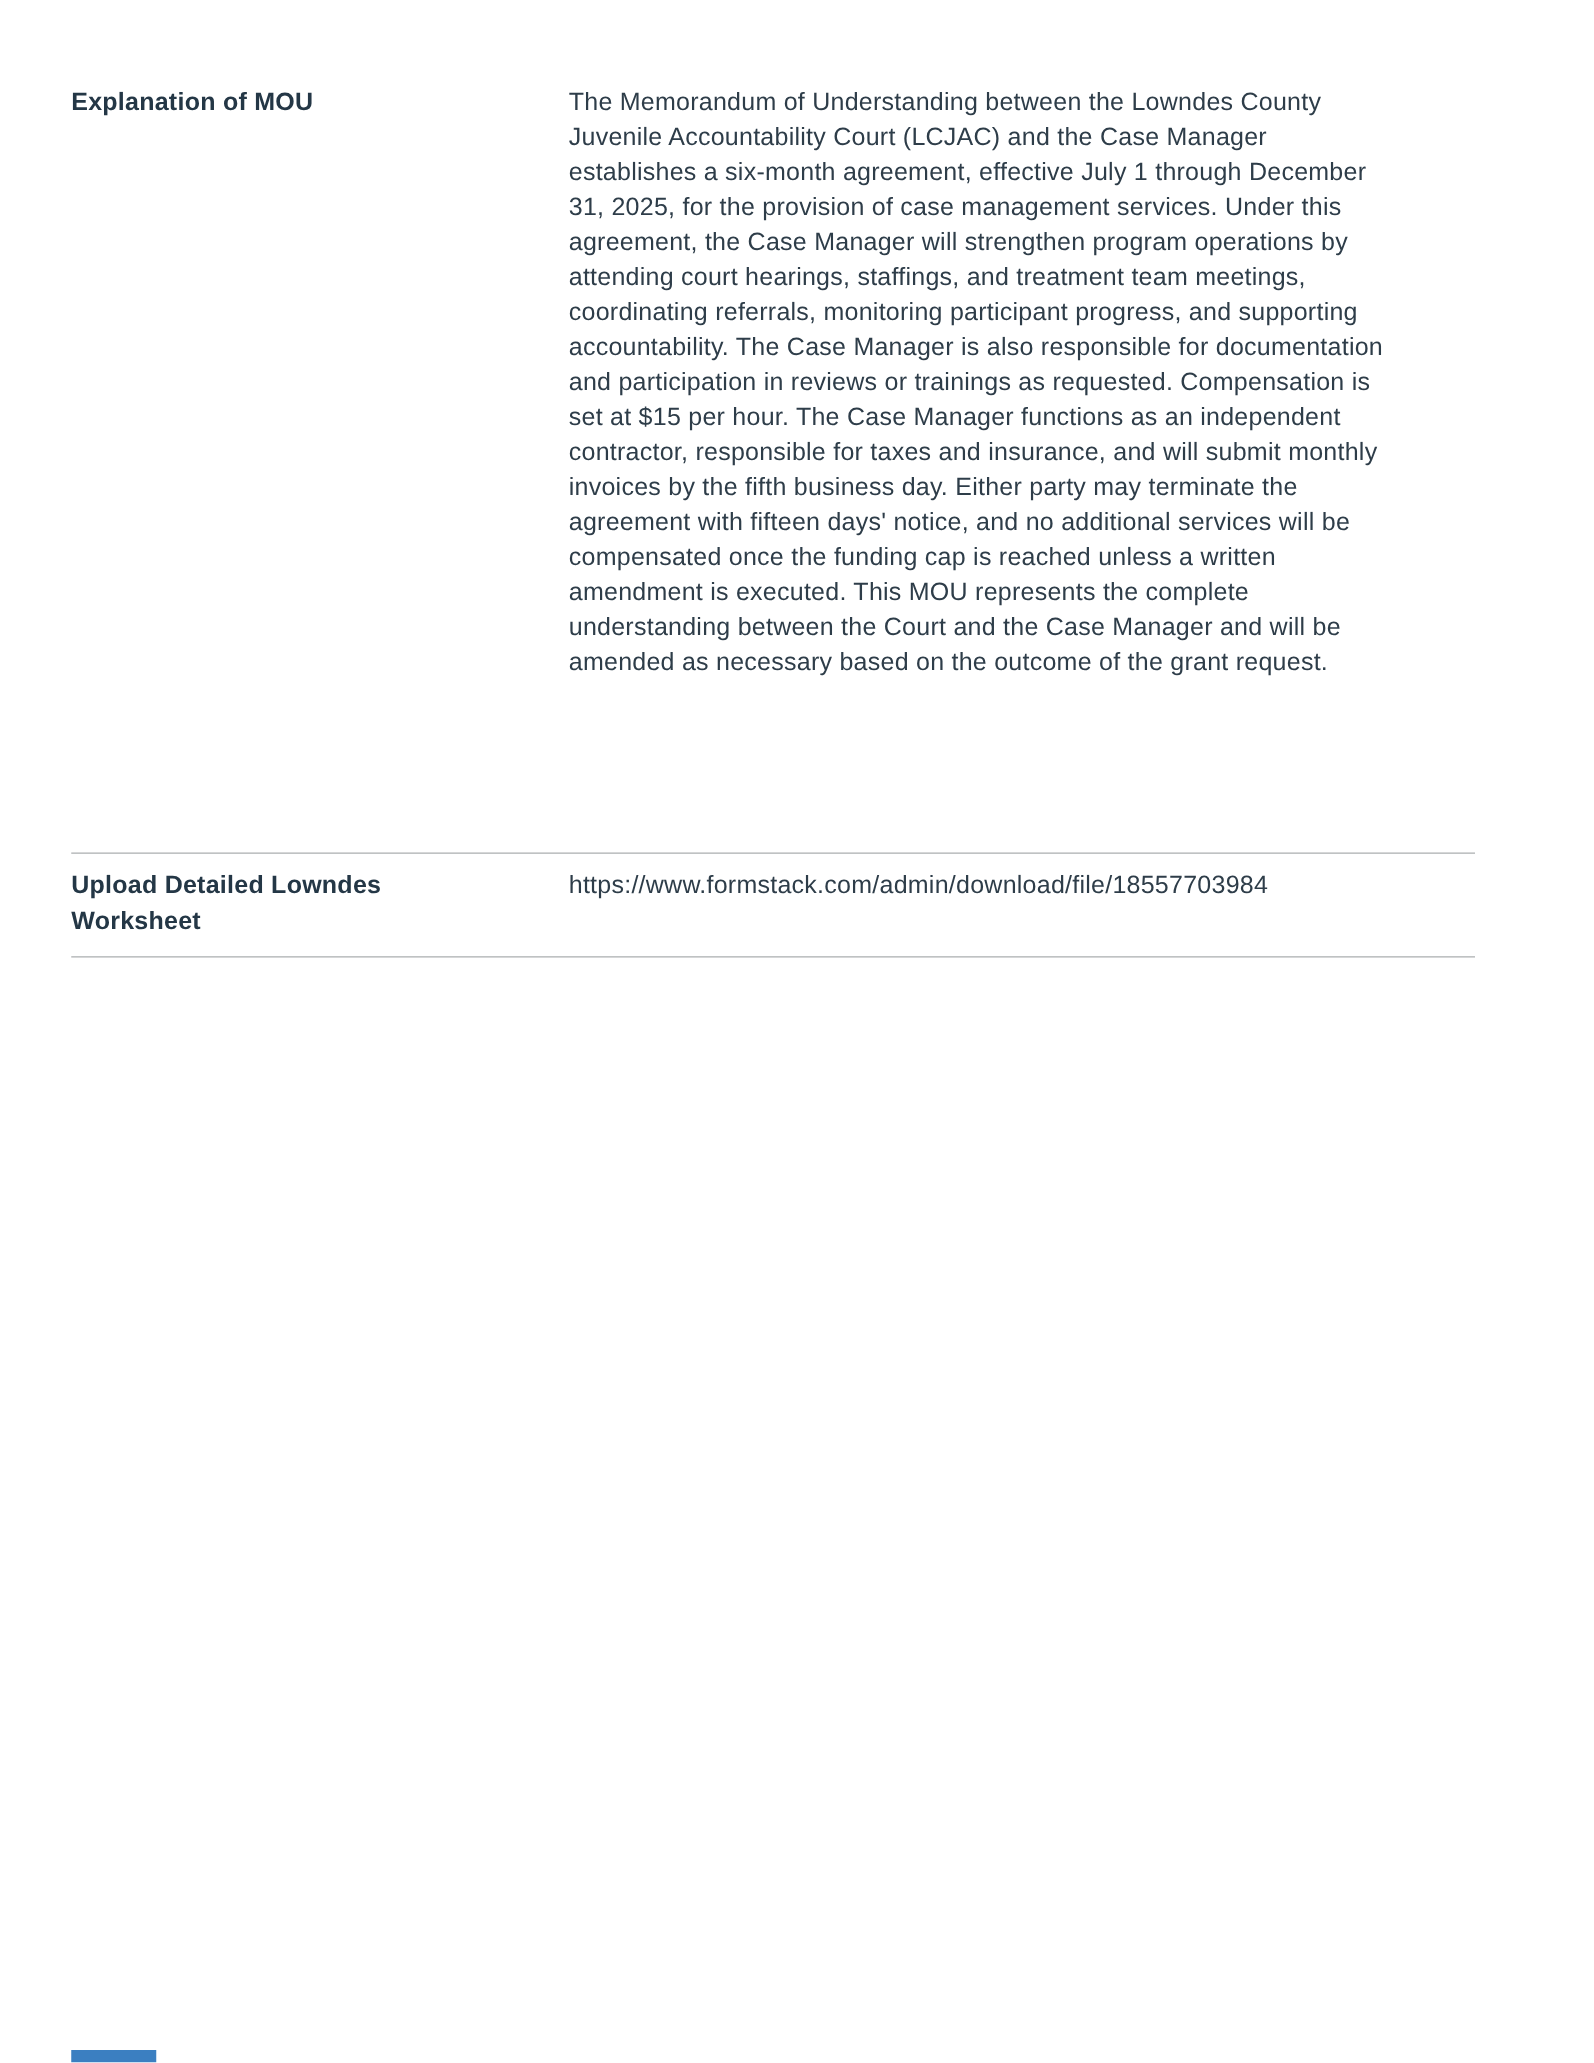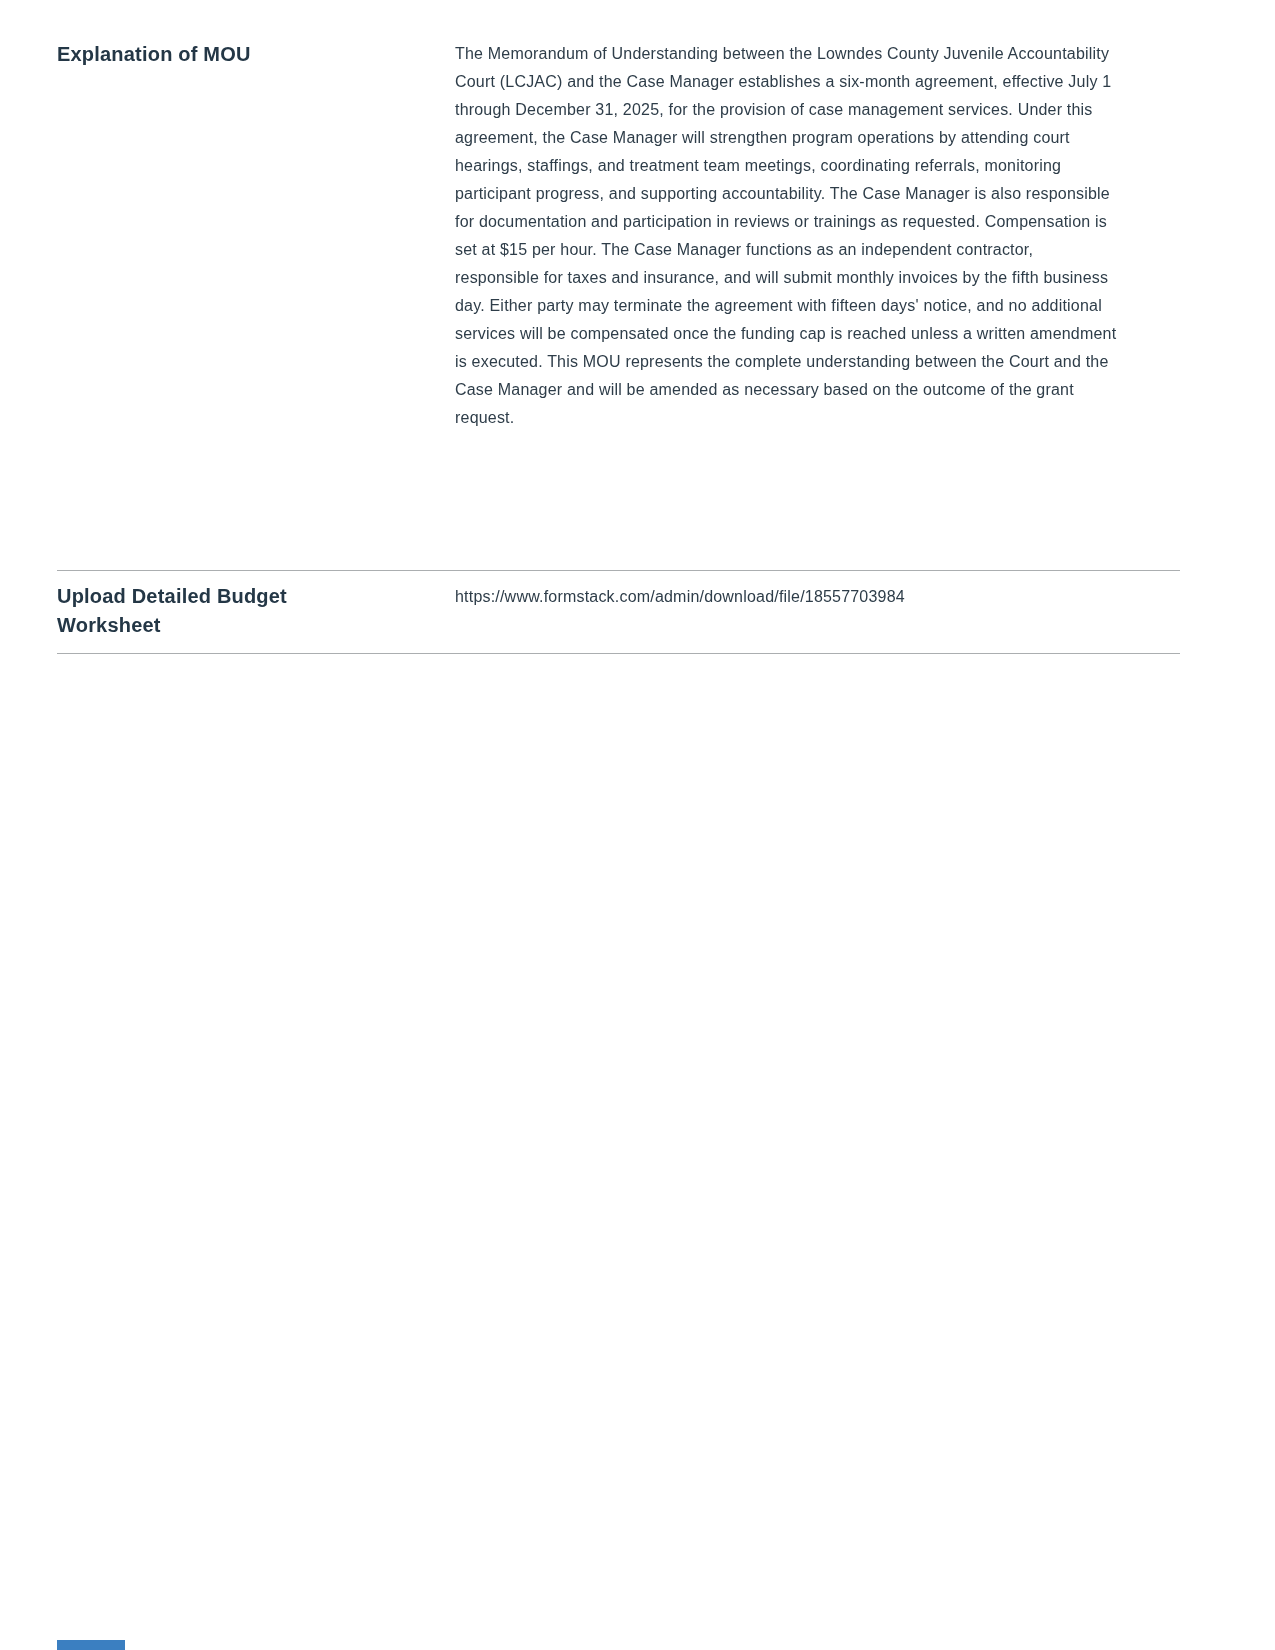--- a/index.html
+++ b/index.html
@@ -21,21 +21,21 @@
     background: #ffffff;
   }
   .field-row {
     display: flex;
     align-items: flex-start;
     margin-left: 57px;
     width: 1123px;
     box-sizing: border-box;
   }
   .row-mou {
-    padding-top: 40px;
+    padding-top: 68px;
     padding-bottom: 138px;
     border-bottom: 1px solid #abaeb0;
   }
   .row-upload {
     padding-top: 11px;
     padding-bottom: 13px;
     border-bottom: 1px solid #abaeb0;
   }
   .field-label {
     flex: 0 0 398px;
@@ -43,21 +43,21 @@
     box-sizing: border-box;
     padding-right: 70px;
     font-size: 20px;
     font-weight: bold;
     line-height: 29px;
     color: #243746;
     letter-spacing: 0.2px;
   }
   .field-value {
     width: 662px;
-    font-size: 16px;
+    font-size: 20px;
     line-height: 28px;
     color: #2e3d49;
     letter-spacing: 0.2px;
   }
   .field-value p {
     margin: 0 0 28px 0;
   }
   .field-value p:last-child {
     margin-bottom: 0;
   }
@@ -80,21 +80,21 @@
 <div class="sheet">
 
   <div class="field-row row-mou">
     <div class="field-label">Explanation of MOU</div>
     <div class="field-value">
       <p>The Memorandum of Understanding between the Lowndes County Juvenile Accountability Court (LCJAC) and the Case Manager establishes a six-month agreement, effective July 1 through December 31, 2025, for the provision of case management services. Under this agreement, the Case Manager will strengthen program operations by attending court hearings, staffings, and treatment team meetings, coordinating referrals, monitoring participant progress, and supporting accountability. The Case Manager is also responsible for documentation and participation in reviews or trainings as requested. Compensation is set at $15 per hour. The Case Manager functions as an independent contractor, responsible for taxes and insurance, and will submit monthly invoices by the fifth business day. Either party may terminate the agreement with fifteen days' notice, and no additional services will be compensated once the funding cap is reached unless a written amendment is executed. This MOU represents the complete understanding between the Court and the Case Manager and will be amended as necessary based on the outcome of the grant request.</p>
     </div>
   </div>
 
   <div class="field-row row-upload">
-    <div class="field-label">Upload Detailed Budget Worksheet</div>
+    <div class="field-label">Upload Detailed Lowndes Worksheet</div>
     <div class="field-value file-url">
       <span>https://www.formstack.com/admin/download/file/18557703984</span>
     </div>
   </div>
 
   <div class="footer-accent"></div>
 
 </div>
 
 </body></html>

